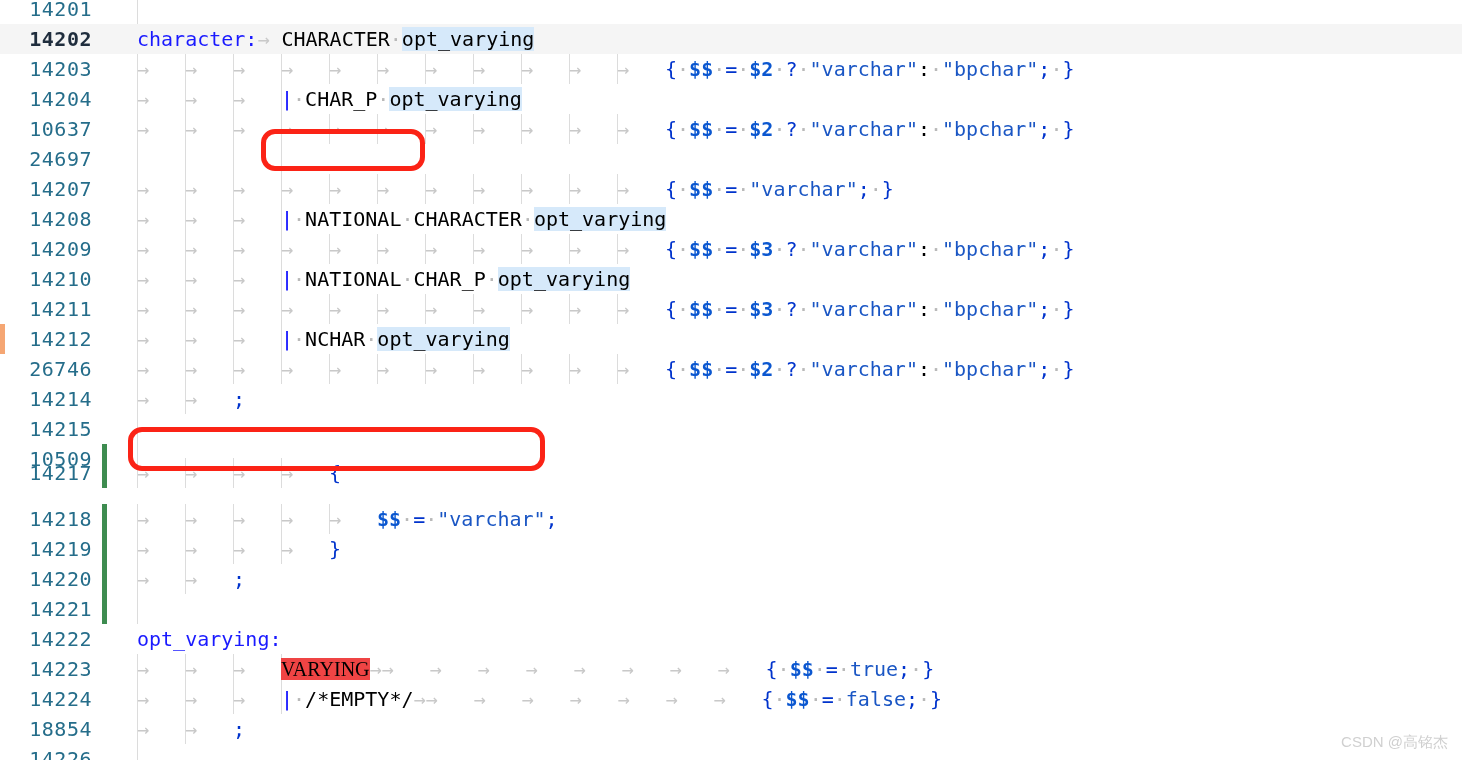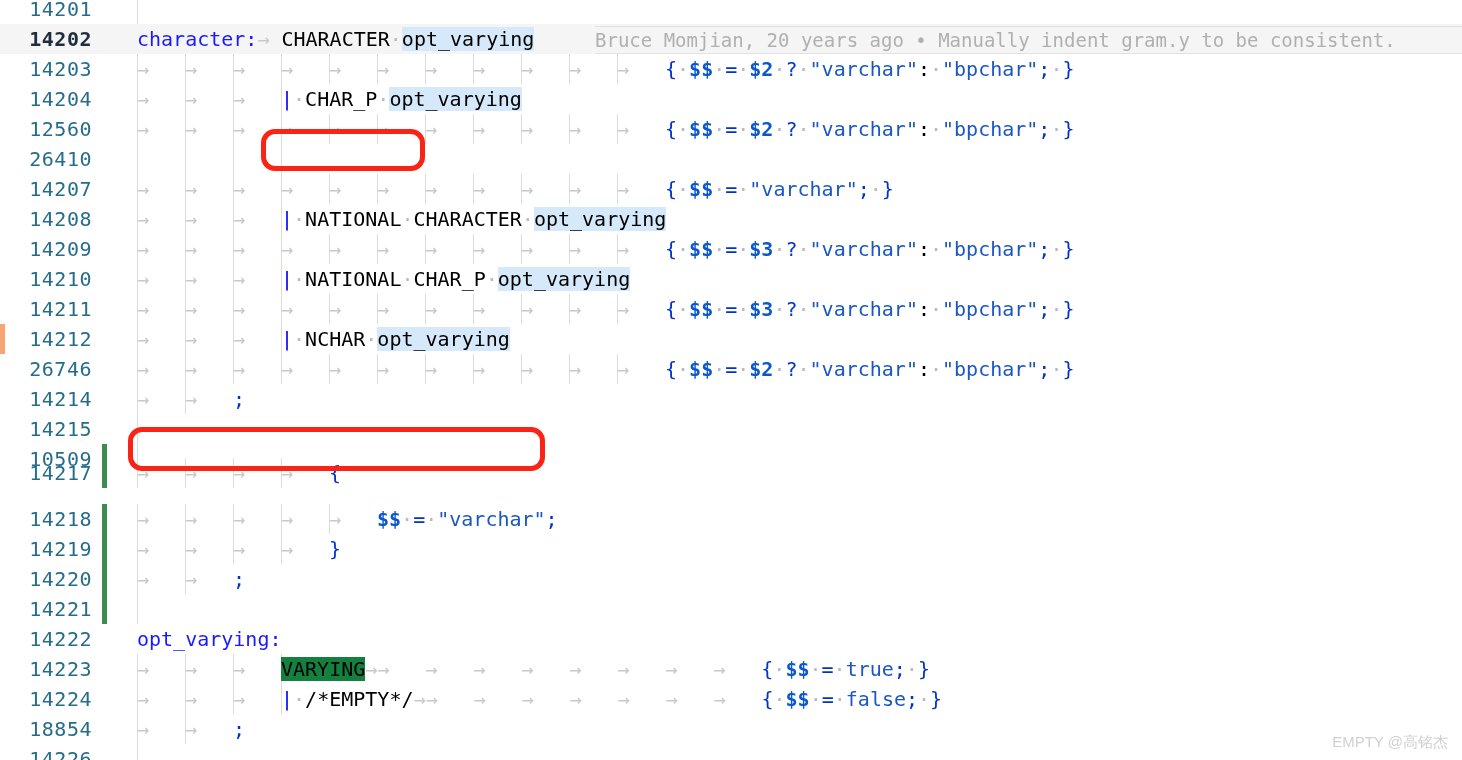--- a/index.html
+++ b/index.html
@@ -74,21 +74,21 @@
   }
   .rule { color: #1a1aff; }
   .punct{ color: #0033cc; }
   .str  { color: #1a56c4; }
   .var  { color: #0b57d0; font-weight: bold; }
   .bar  { color: #0000ff; }
   .plain{ color: #000000; text-align: center; }
   .dot  { color: #b9b9b9; }
   .tabarrow { color: #c9c9c9; }
   .hl-blue   { background: #d6e9fa; }
-  .hl-orange { background: #15803d; }
+  .hl-orange { background: #ef4444; font-family: Liberation Serif, serif; }
 
   
   .guide {
     position: absolute;
     width: 1px;
     background: #dcdcdc;
   }
 
   
   .blame {
@@ -160,36 +160,36 @@
       </div>
       <div class="line" style="top: 84px;">
         <div class="lineno">14204</div>
         <div class="guide" style="left: 137px; top: 0px; height: 30px;"></div>
         <div class="guide" style="left: 185px; top: 0px; height: 30px;"></div>
         <div class="guide" style="left: 233px; top: 0px; height: 30px;"></div>
         <div class="guide" style="left: 281px; top: 0px; height: 30px;"></div>
         <div class="code"><span class="tabarrow" style="display:inline-block;width:48px;">→</span><span class="tabarrow" style="display:inline-block;width:48px;">→</span><span class="tabarrow" style="display:inline-block;width:48px;">→</span><span class="bar">|</span><span class="dot">·</span><span class="plain">CHAR_P</span><span class="dot">·</span><span class="plain hl-blue">opt_varying</span></div>
       </div>
       <div class="line" style="top: 114px;">
-        <div class="lineno">12560</div>
+        <div class="lineno">10637</div>
         <div class="guide" style="left: 137px; top: 0px; height: 30px;"></div>
         <div class="guide" style="left: 185px; top: 0px; height: 30px;"></div>
         <div class="guide" style="left: 233px; top: 0px; height: 30px;"></div>
         <div class="guide" style="left: 281px; top: 0px; height: 30px;"></div>
         <div class="guide" style="left: 329px; top: 0px; height: 30px;"></div>
         <div class="guide" style="left: 377px; top: 0px; height: 30px;"></div>
         <div class="guide" style="left: 425px; top: 0px; height: 30px;"></div>
         <div class="guide" style="left: 473px; top: 0px; height: 30px;"></div>
         <div class="guide" style="left: 521px; top: 0px; height: 30px;"></div>
         <div class="guide" style="left: 569px; top: 0px; height: 30px;"></div>
         <div class="guide" style="left: 617px; top: 0px; height: 30px;"></div>
         <div class="code"><span class="tabarrow" style="display:inline-block;width:48px;">→</span><span class="tabarrow" style="display:inline-block;width:48px;">→</span><span class="tabarrow" style="display:inline-block;width:48px;">→</span><span class="tabarrow" style="display:inline-block;width:48px;">→</span><span class="tabarrow" style="display:inline-block;width:48px;">→</span><span class="tabarrow" style="display:inline-block;width:48px;">→</span><span class="tabarrow" style="display:inline-block;width:48px;">→</span><span class="tabarrow" style="display:inline-block;width:48px;">→</span><span class="tabarrow" style="display:inline-block;width:48px;">→</span><span class="tabarrow" style="display:inline-block;width:48px;">→</span><span class="tabarrow" style="display:inline-block;width:48px;">→</span><span class="punct">{</span><span class="dot">·</span><span class="var">$$</span><span class="dot">·</span><span class="punct">=</span><span class="dot">·</span><span class="var">$2</span><span class="dot">·</span><span class="punct">?</span><span class="dot">·</span><span class="str">"varchar"</span><span class="plain">:</span><span class="dot">·</span><span class="str">"bpchar"</span><span class="punct">;</span><span class="dot">·</span><span class="punct">}</span></div>
       </div>
       <div class="line" style="top: 144px;">
-        <div class="lineno">26410</div>
+        <div class="lineno">24697</div>
         <div class="guide" style="left: 137px; top: 0px; height: 30px;"></div>
         <div class="guide" style="left: 185px; top: 0px; height: 30px;"></div>
         <div class="guide" style="left: 233px; top: 0px; height: 30px;"></div>
         <div class="guide" style="left: 281px; top: 0px; height: 30px;"></div>
       </div>
       <div class="line" style="top: 174px;">
         <div class="lineno">14207</div>
         <div class="guide" style="left: 137px; top: 0px; height: 30px;"></div>
         <div class="guide" style="left: 185px; top: 0px; height: 30px;"></div>
         <div class="guide" style="left: 233px; top: 0px; height: 30px;"></div>
@@ -356,19 +356,18 @@
         <div class="guide" style="left: 185px; top: 0px; height: 30px;"></div>
         <div class="code"><span class="tabarrow" style="display:inline-block;width:48px;">→</span><span class="tabarrow" style="display:inline-block;width:48px;">→</span><span class="punct">;</span></div>
       </div>
       <div class="line" style="top: 744px;">
         <div class="lineno">14226</div>
         <div class="guide" style="left: 137px; top: 0px; height: 30px;"></div>
         <div class="code"></div>
       </div>
     </div>
 
-  <div class="blame" id="blame-strip" style="left: 595px; width: 867px; top: 26px;">Bruce Momjian, 20 years ago • Manually indent gram.y to be consistent.</div>
 
   <div class="callout" style="left:261px; top:129px; width:154px; height:32px;"></div>
   <div class="callout" style="left:128px; top:427px; width:407px; height:34px;"></div>
 
-  <div class="watermark">EMPTY @高铭杰</div>
+  <div class="watermark">CSDN @高铭杰</div>
 </div>
 
 </body></html>

